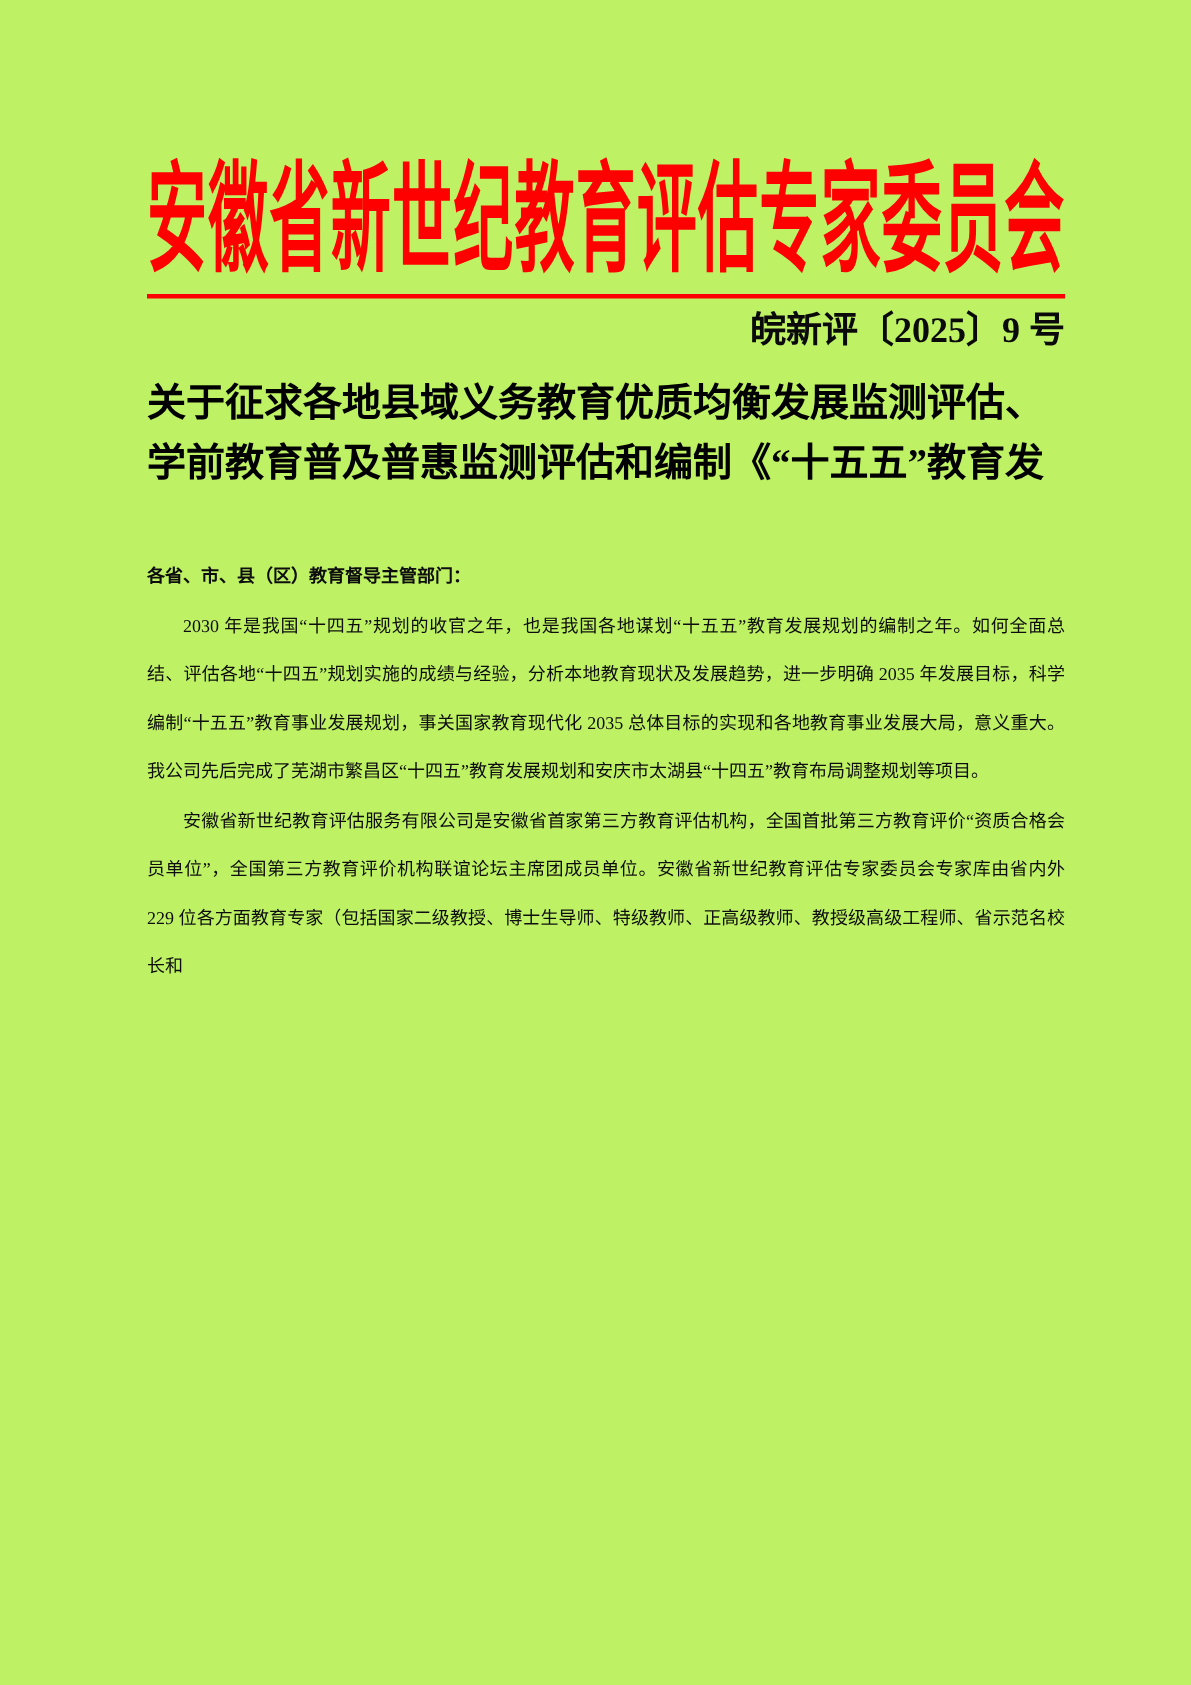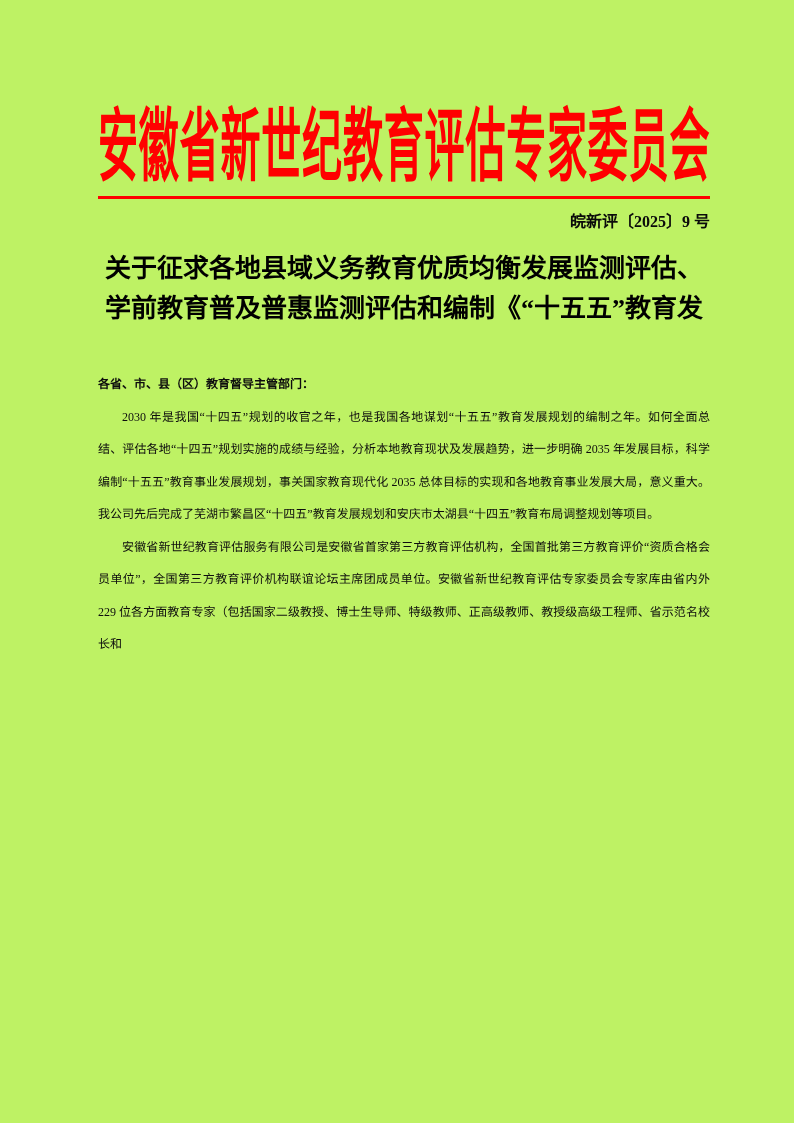--- a/index.html
+++ b/index.html
@@ -37,34 +37,34 @@
     white-space: nowrap;
     letter-spacing: 0.5px;
   }
   .red-rule {
     margin-top: 8px;
     height: 3px;
     background: var(--accent);
   }
   .doc-number {
     margin-top: 9px;
-    font-size: 16px;
+    font-size: 24px;
     line-height: 27px;
     font-weight: bold;
     text-align: right;
     font-family: Liberation Serif, serif;
   }
 
   
   .doc-title {
     margin-top: 14px;
     font-size: 26px;
     line-height: 40px;
     font-weight: bold;
-    text-align: center;
+    text-align: left;
     color: #000000;
   }
   .doc-title .title-line { display: block; }
 
   
   .doc-body {
     margin-top: 39px;
     font-size: 12px;
     line-height: 32.5px;
     text-align: justify;

